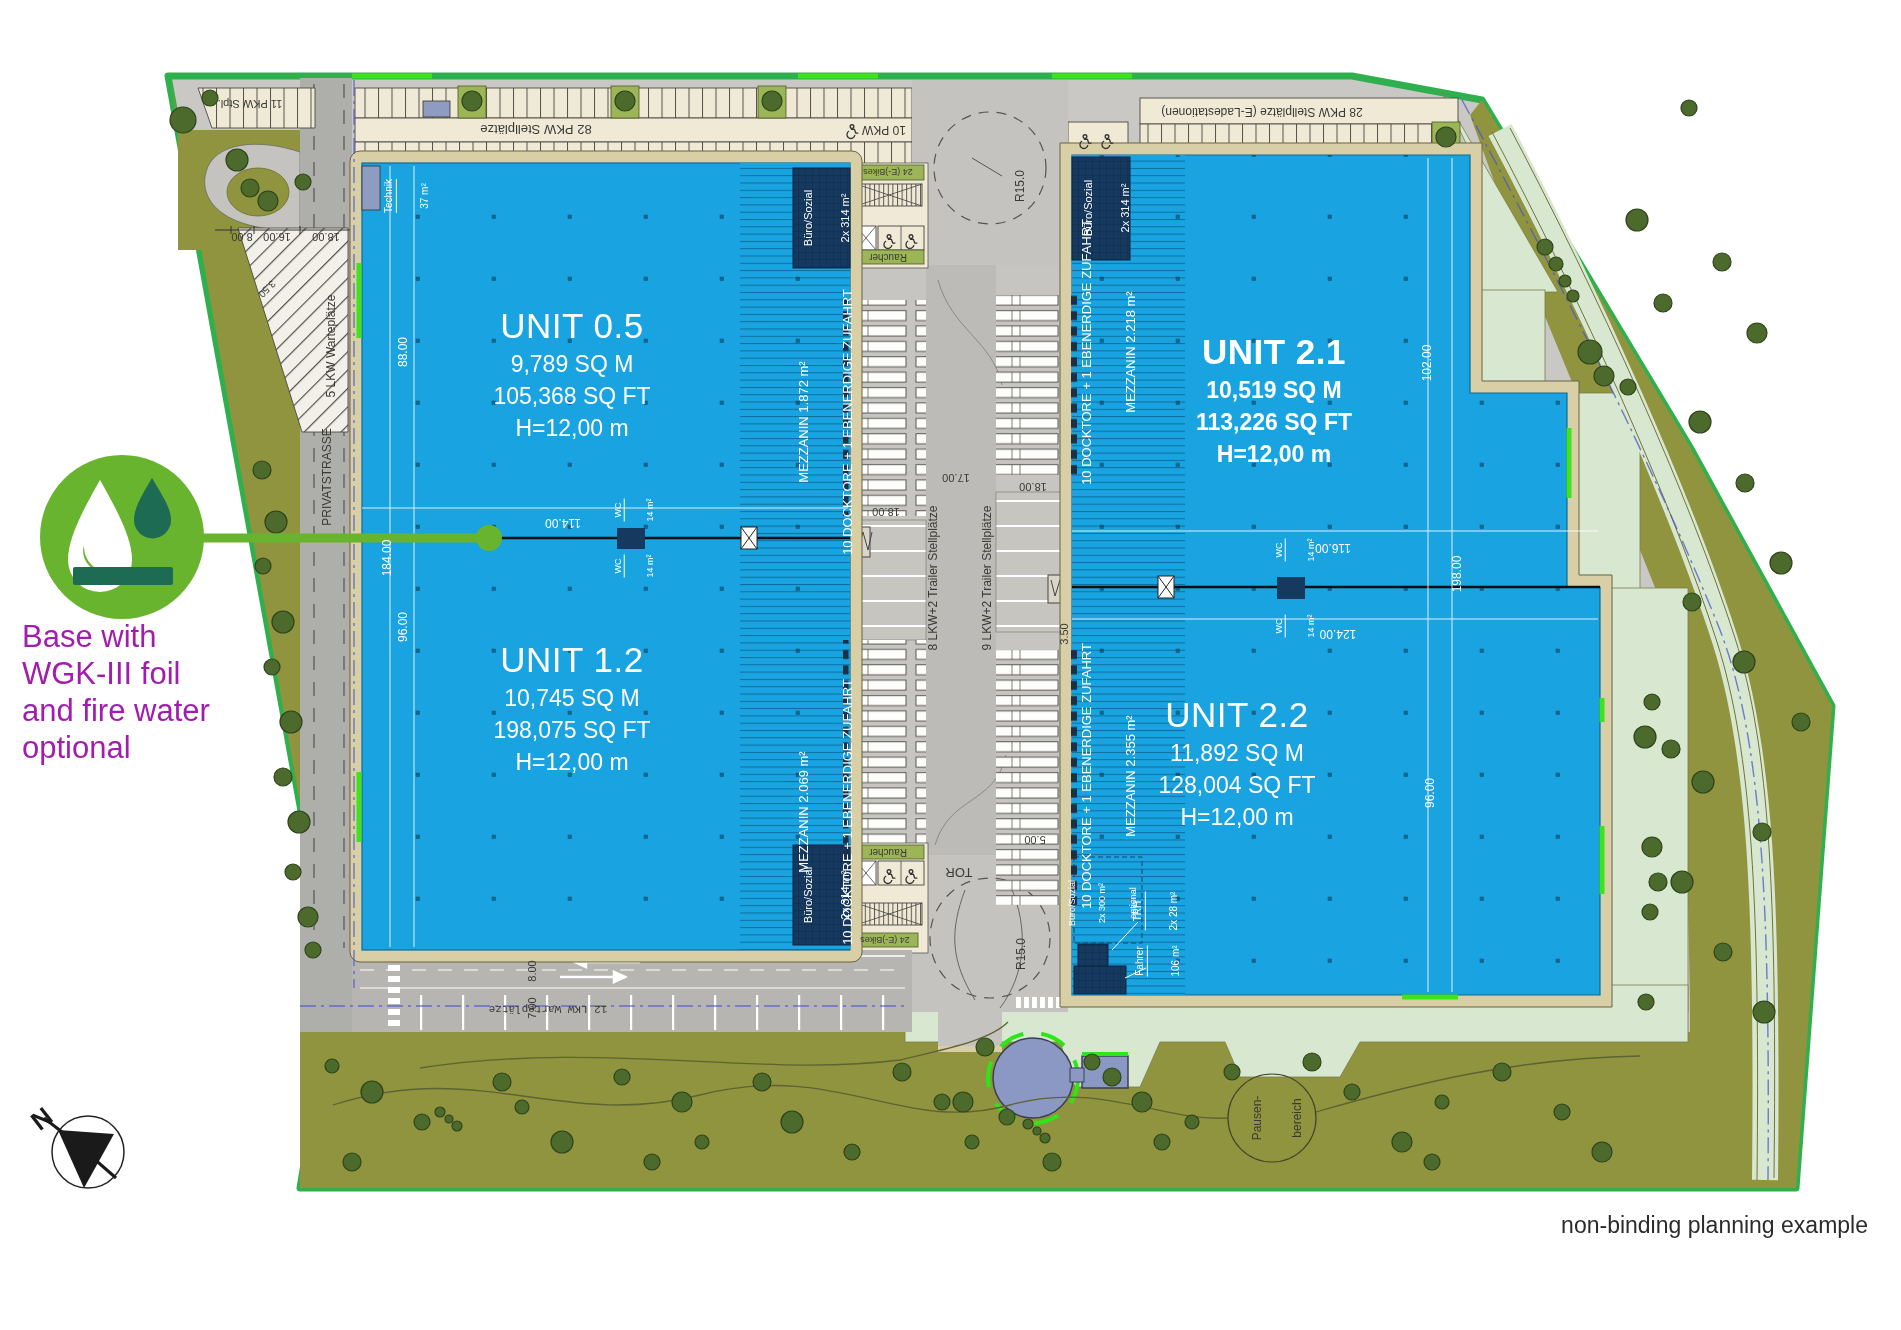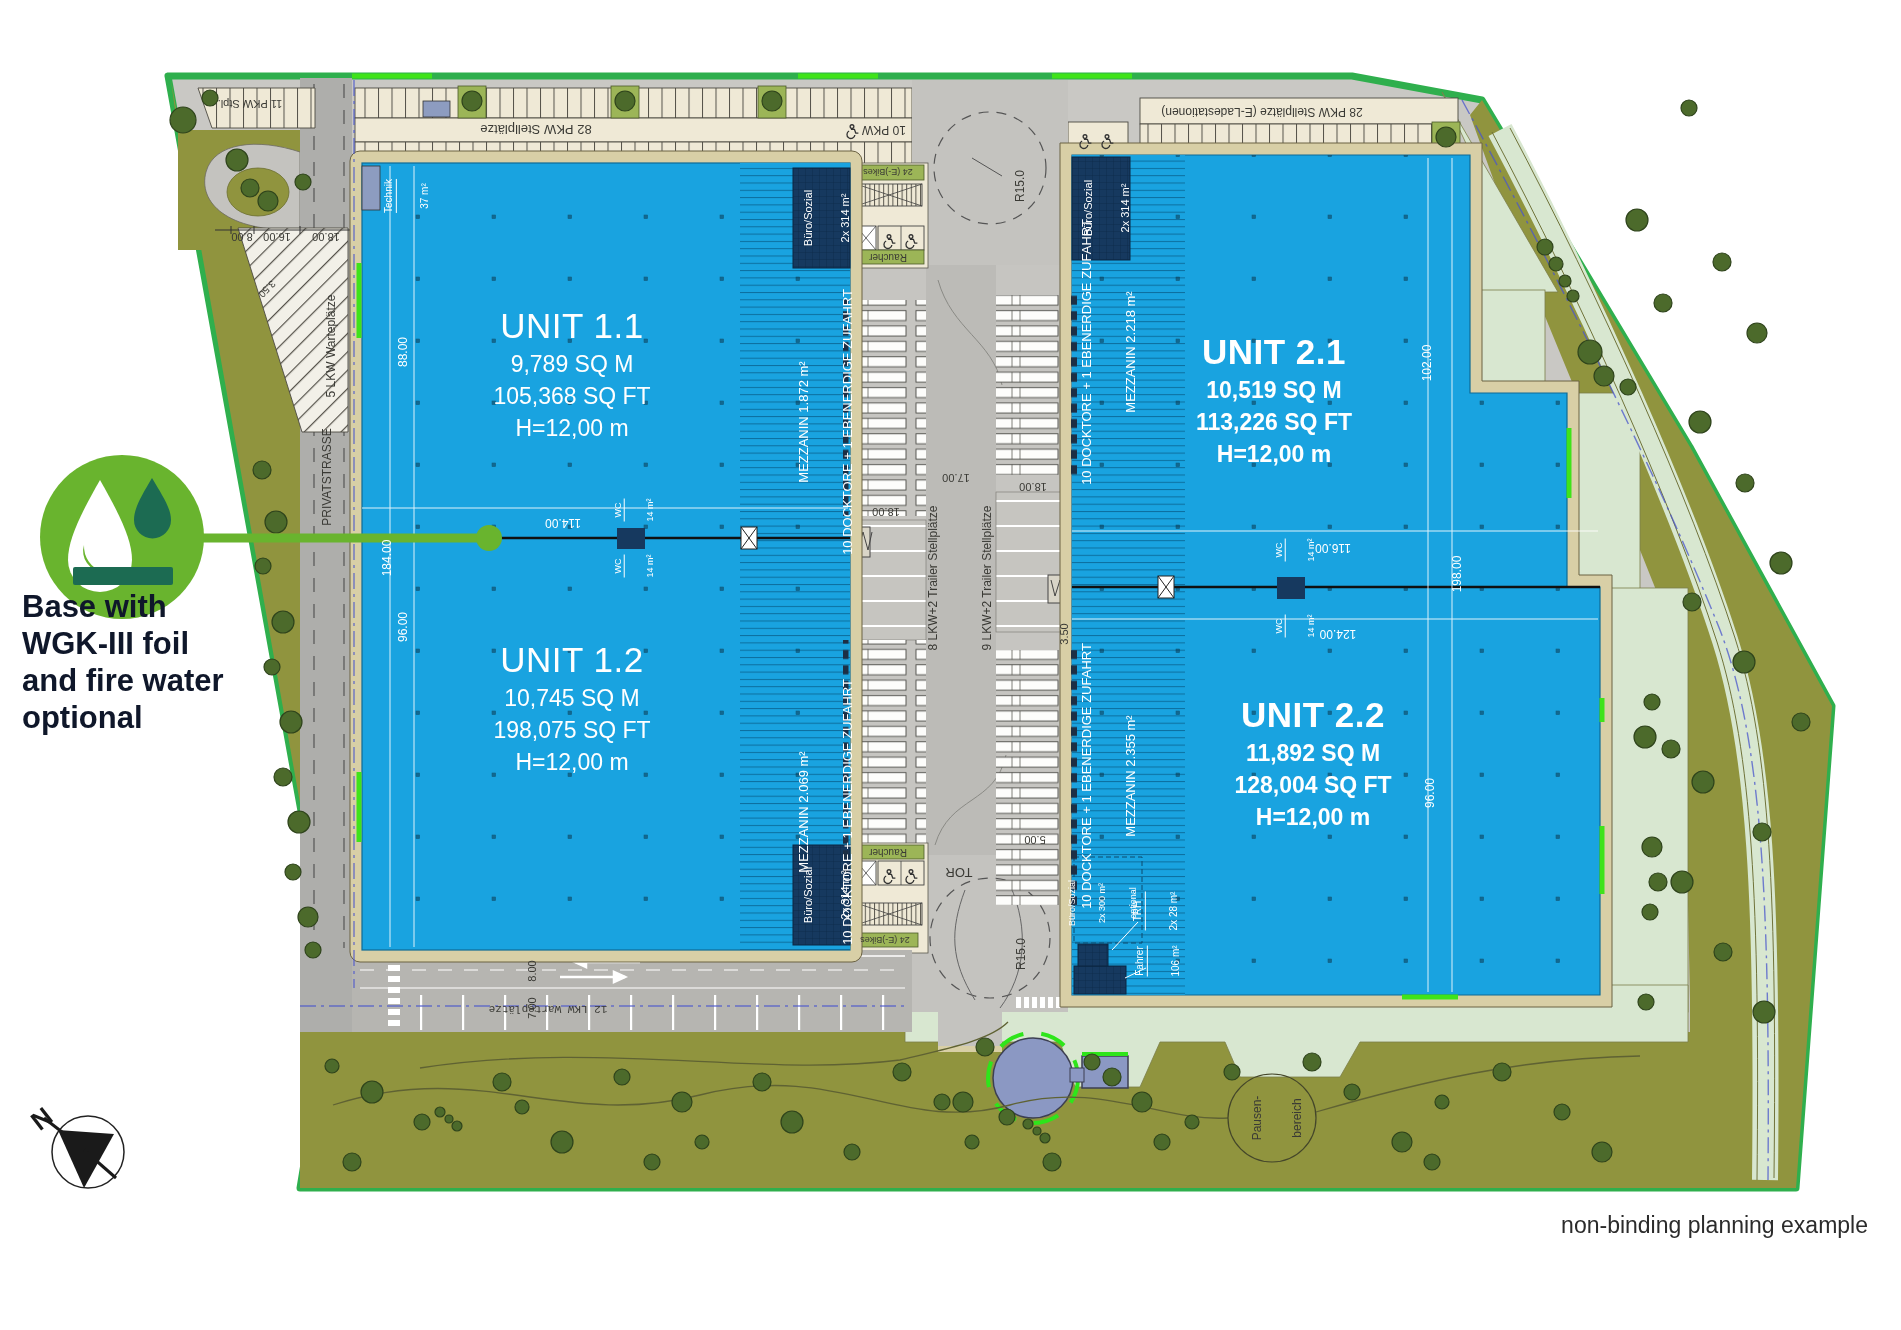--- a/index.html
+++ b/index.html
@@ -12,21 +12,21 @@
   .r90{transform:translate(-50%,-50%) rotate(-90deg);}
   .r135{transform:translate(-50%,-50%) rotate(135deg);}
   .w{color:#fff;}
   .s9{font-size:9px;}.s10{font-size:10px;}.s11{font-size:11px;}.s12{font-size:12px;}
   .s13{font-size:13px;}.s14{font-size:14px;}
   .mono{font-family:"Liberation Mono",monospace;}
   .ul{border-bottom:1px solid currentColor;padding-bottom:1px;}
   .unit{position:absolute;transform:translate(-50%,-50%);color:#fff;text-align:center;}
   .unit .t{font-size:35px;letter-spacing:.5px;}
   .unit .l{font-size:23px;margin-top:5px;}
-  #callout-text{position:absolute;left:22px;top:588px;color:#0f172a;font-weight:bold;
+  #callout-text{position:absolute;left:22px;top:618px;color:#a21caf;font-weight:normal;
       font-size:31px;line-height:37px;}
   #footer-note{position:absolute;right:33px;top:1212px;color:#2b2b2b;font-size:23px;}
 </style>
 </head>
 <body>
 
 <div id="stage">
 
 <svg id="baseSvg" width="1901" height="1330" viewBox="0 0 1901 1330">
   <defs>
@@ -405,38 +405,38 @@
 
   <g>
     <circle cx="88" cy="1152" r="36" fill="#fff" stroke="#222" stroke-width="1.5"></circle>
     <polygon points="58,1130 114,1134 84,1188" fill="#1a1a1a"></polygon>
     <line x1="84" y1="1150" x2="116" y2="1178" stroke="#1a1a1a" stroke-width="3"></line>
     <line x1="62" y1="1132" x2="44" y2="1118" stroke="#1a1a1a" stroke-width="3"></line>
   </g>
 </svg>
 
 <div class="unit" style="left:572px;top:374px;">
-  <div class="t">UNIT 1.1</div>
+  <div class="t">UNIT 0.5</div>
   <div class="l">9,789 SQ M</div>
   <div class="l">105,368 SQ FT</div>
   <div class="l">H=12,00 m</div>
 </div>
 <div class="unit" style="left:572px;top:708px;">
   <div class="t">UNIT 1.2</div>
   <div class="l">10,745 SQ M</div>
   <div class="l">198,075 SQ FT</div>
   <div class="l">H=12,00 m</div>
 </div>
 <div class="unit" style="left:1274px;top:400px;font-weight:bold;">
   <div class="t">UNIT 2.1</div>
   <div class="l">10,519 SQ M</div>
   <div class="l">113,226 SQ FT</div>
   <div class="l">H=12,00 m</div>
 </div>
-<div class="unit" style="left:1313px;top:763px;font-weight:bold;">
+<div class="unit" style="left:1237px;top:763px;">
   <div class="t">UNIT 2.2</div>
   <div class="l">11,892 SQ M</div>
   <div class="l">128,004 SQ FT</div>
   <div class="l">H=12,00 m</div>
 </div>
 
 <div class="lb r90 w s13" style="left:819px;top:422px;">
   <div>MEZZANIN 1.872 m²</div>
   <div>10 DOCKTORE + 1 EBENERDIGE ZUFAHRT</div>
 </div>

